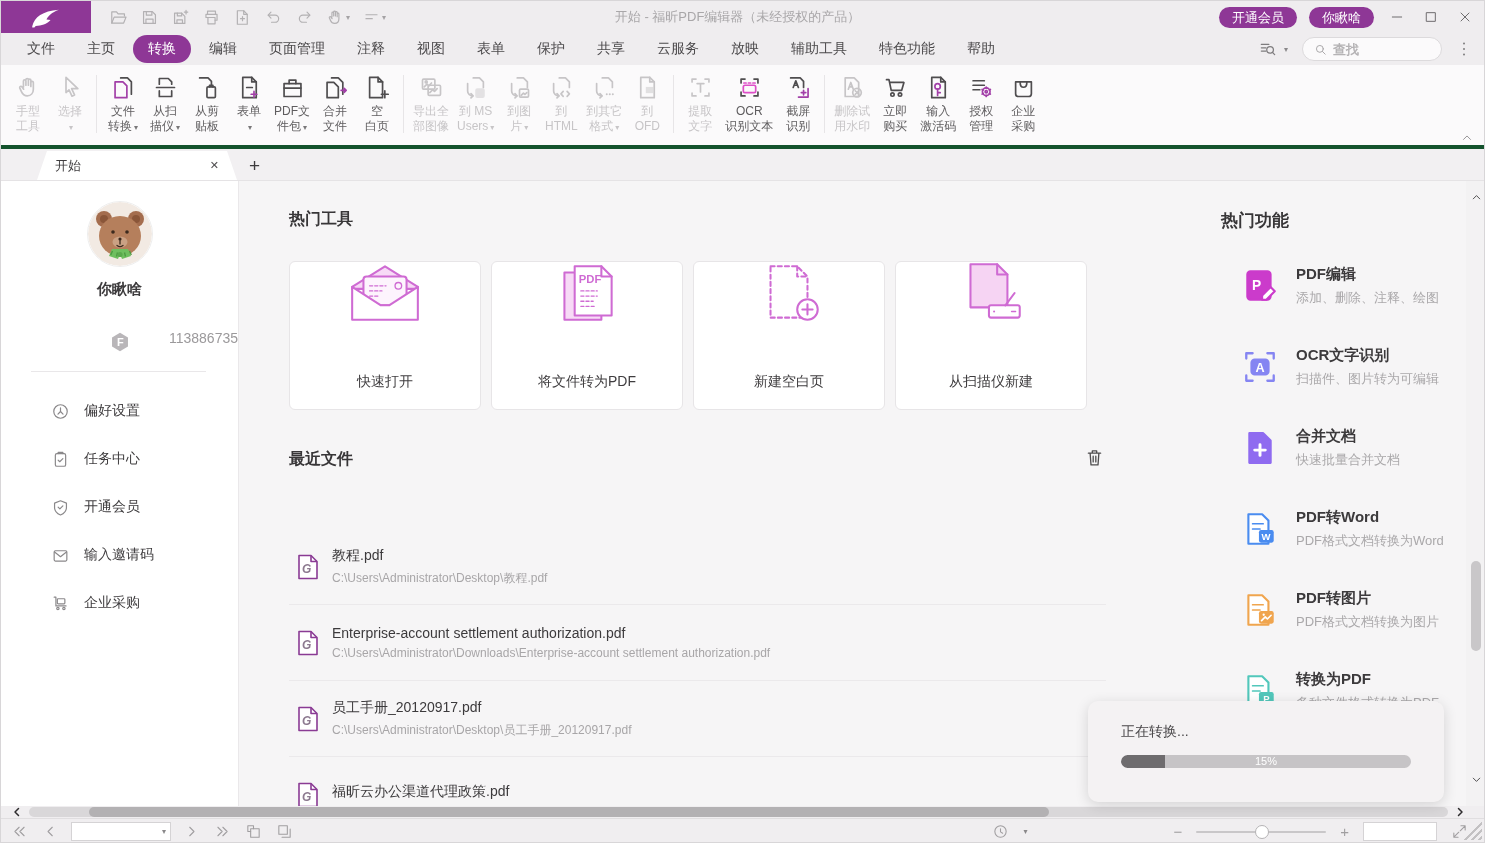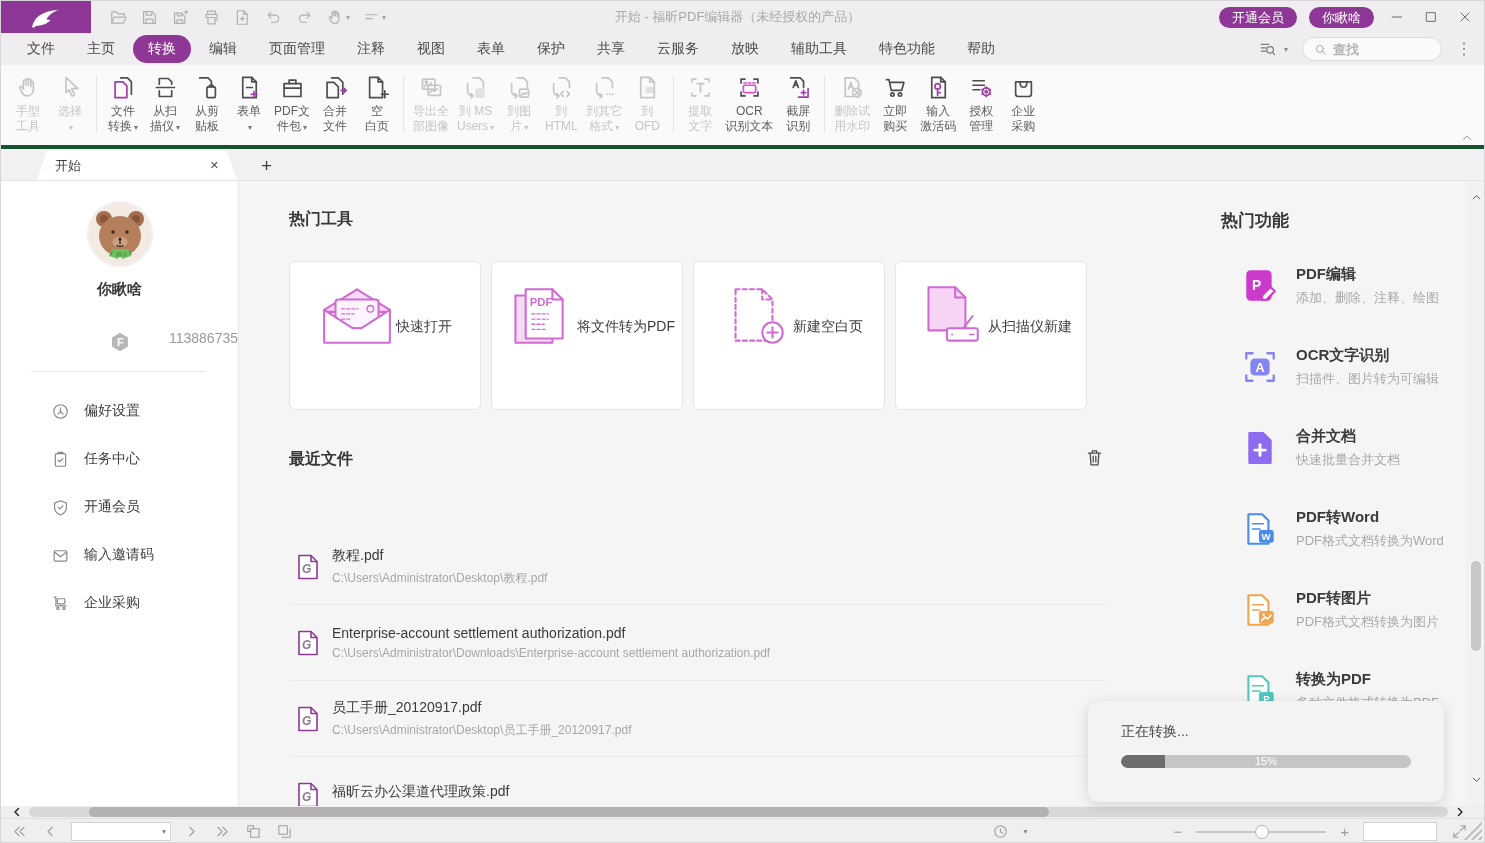--- a/index.html
+++ b/index.html
@@ -44,21 +44,21 @@
   .ritem .ric{width:27px;height:27px;}
   .ritem .rlb{font-size:12px;line-height:15px;text-align:center;color:#5f5d5f;margin-top:3px;white-space:nowrap;}
   .ritem .arrow{display:none;font-size:8px;color:#7a787a;margin-left:2px;}
   .ritem.dd .arrow{display:inline;}
   .ritem.disabled,.ritem.disabled .rlb,.ritem.disabled .arrow{color:#c7c5c7;}
   .ritem.disabled{--ac:#c7c5c7;}
   .rsep{width:1px;background:#e7e5e7;margin:10px 5px 12px;}
   .ribbon-collapse{position:absolute;right:10px;top:130px;width:14px;height:14px;color:#8a888a;}
 
   
-  .tabbar{position:absolute;left:0;top:148px;right:0;height:32px;background:#f2f0f2;border-bottom:1px solid #e5e3e5;display:flex;align-items:flex-end;gap:12px;}
+  .tabbar{position:absolute;left:0;top:148px;right:0;height:32px;background:#f2f0f2;border-bottom:1px solid #e5e3e5;display:flex;align-items:flex-end;}
   .tab{margin-left:36px;width:200px;height:29px;background:#fff;clip-path:polygon(10px 0,calc(100% - 10px) 0,100% 100%,0 100%);display:flex;align-items:center;padding:0 18px;font-size:13px;color:#3f3d3f;}
   .tab-close{margin-left:auto;font-size:11px;color:#4f4d4f;}
   .newtab{font-size:19px;color:#3f3d3f;padding:0 12px 3px;}
   .tabbar-right{margin-left:auto;display:flex;align-items:center;gap:9px;padding:0 4px 5px 0;}
   .tb-ic{width:19px;height:19px;color:#3f3d3f;}
 
   
   .main{position:absolute;left:0;top:180px;width:1485px;height:625px;display:flex;overflow:hidden;}
   .sidebar{width:238px;background:#fff;border-right:1px solid #eae8ea;flex:none;position:relative;}
   .avatar{position:absolute;left:86px;top:20px;width:66px;height:66px;border-radius:50%;overflow:hidden;border:1px solid #eee;}
@@ -67,21 +67,21 @@
   .fbadge{position:absolute;top:150px;left:108px;width:22px;height:22px;}
   .side-div{position:absolute;top:190px;left:30px;width:175px;border-top:1px solid #e9e7e9;}
   .side-nav{position:absolute;top:206px;left:0;width:100%;}
   .side-item{display:flex;align-items:center;gap:14px;height:48px;padding-left:50px;font-size:14px;color:#3f3d3f;}
   .si-ic{width:19px;height:19px;color:#8a888a;flex:none;}
 
   .content{flex:1;background:#f6f5f6;position:relative;overflow:hidden;}
   .sec-title{font-size:16px;font-weight:bold;color:#383638;}
   .tools-title{position:absolute;left:50px;top:28px;}
   .cards{position:absolute;left:50px;top:80px;display:flex;gap:10px;}
-  .card{width:192px;height:149px;background:#fff;border:1px solid #e7e5e7;border-radius:6px;display:flex;flex-direction:row;align-items:center;justify-content:center;padding-bottom:18px;}
+  .card{width:192px;height:149px;background:#fff;border:1px solid #e7e5e7;border-radius:6px;display:flex;flex-direction:column;align-items:center;justify-content:space-between;padding-bottom:18px;}
   .card-ic{width:78px;height:62px;margin-bottom:22px;}
   .card-label{font-size:14px;color:#3f3d3f;}
 
   .recent-title{position:absolute;left:50px;top:268px;}
   .trash{position:absolute;left:845px;top:266px;width:21px;height:21px;color:#4f4d4f;}
   .thead{position:absolute;left:50px;top:310px;width:817px;height:38px;display:flex;align-items:flex-start;border-bottom:1px solid #e6e4e6;font-size:13px;color:#9a989a;}
   .thead .c-name{flex:1;padding-left:8px;}
   .thead .c-time{width:130px;text-align:right;}
   .thead .c-size{width:85px;text-align:right;}
   .rows{position:absolute;left:50px;top:348px;width:817px;}

